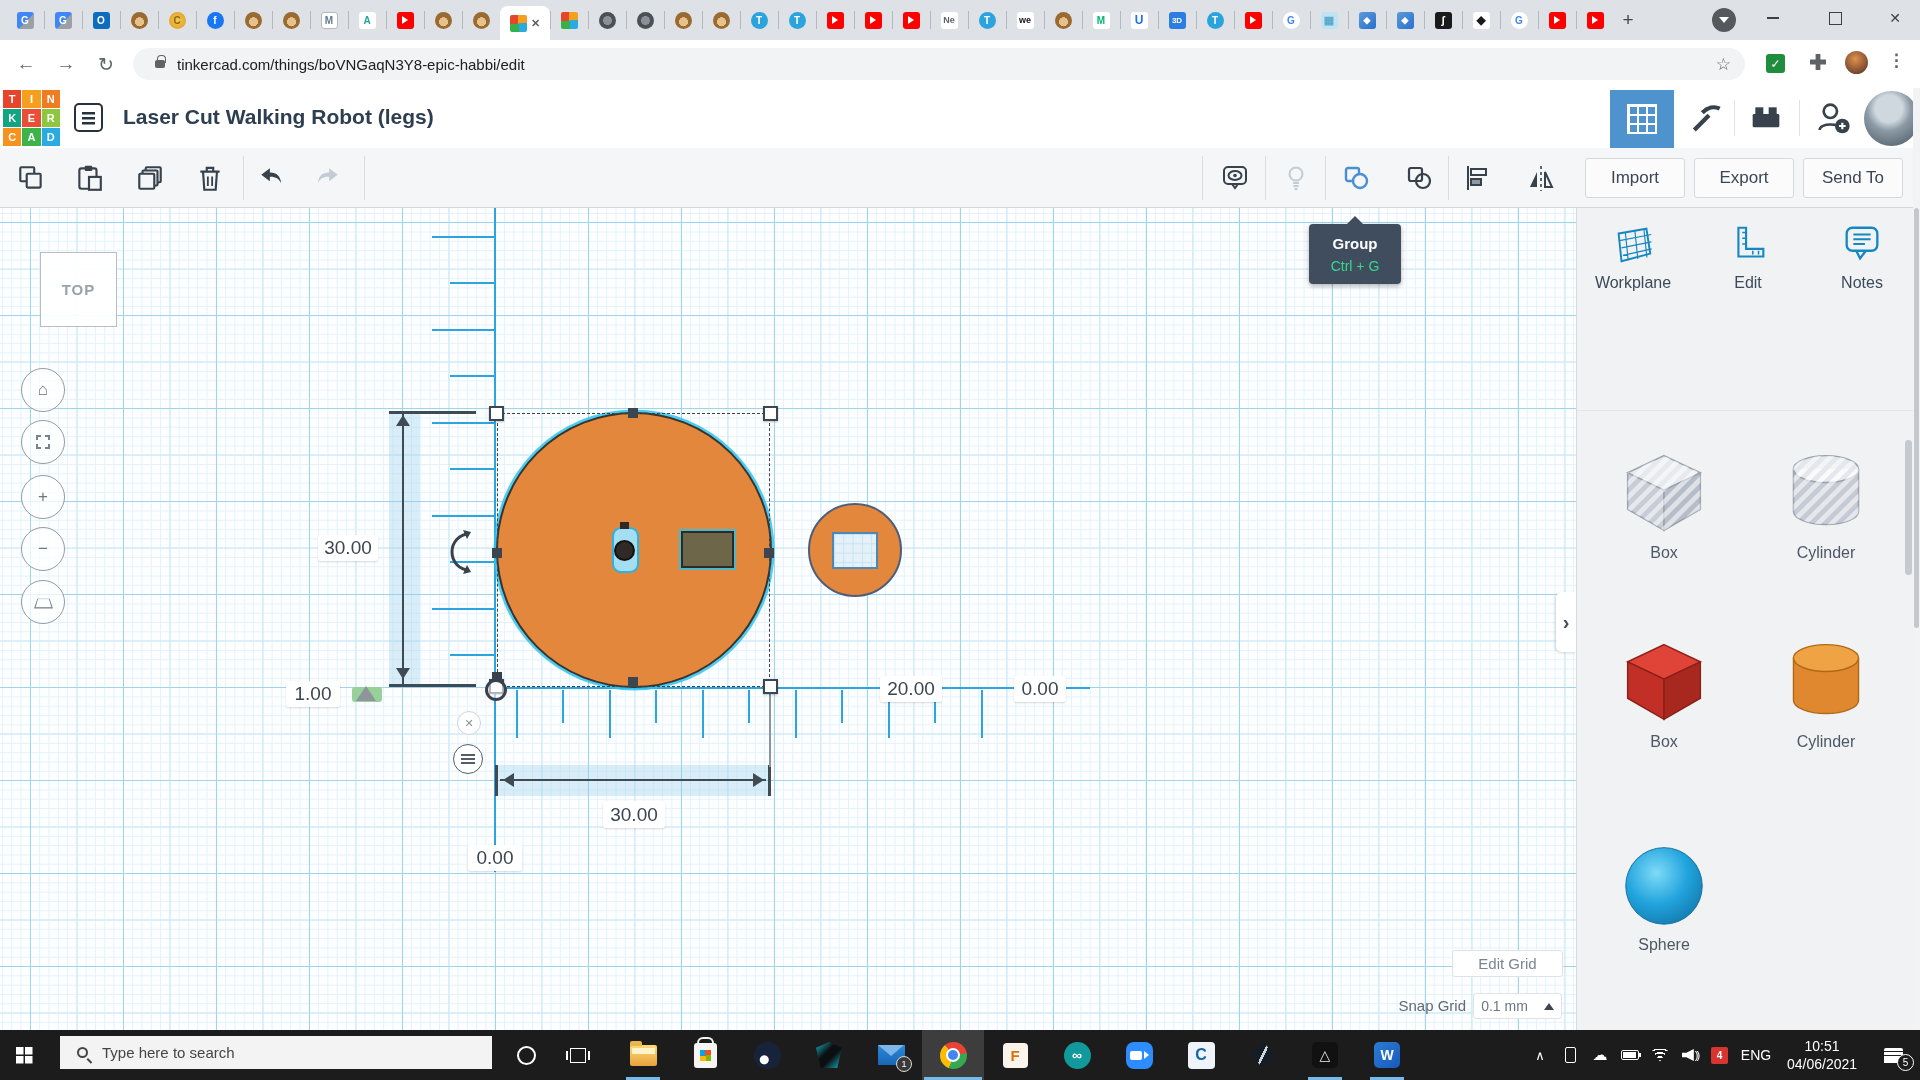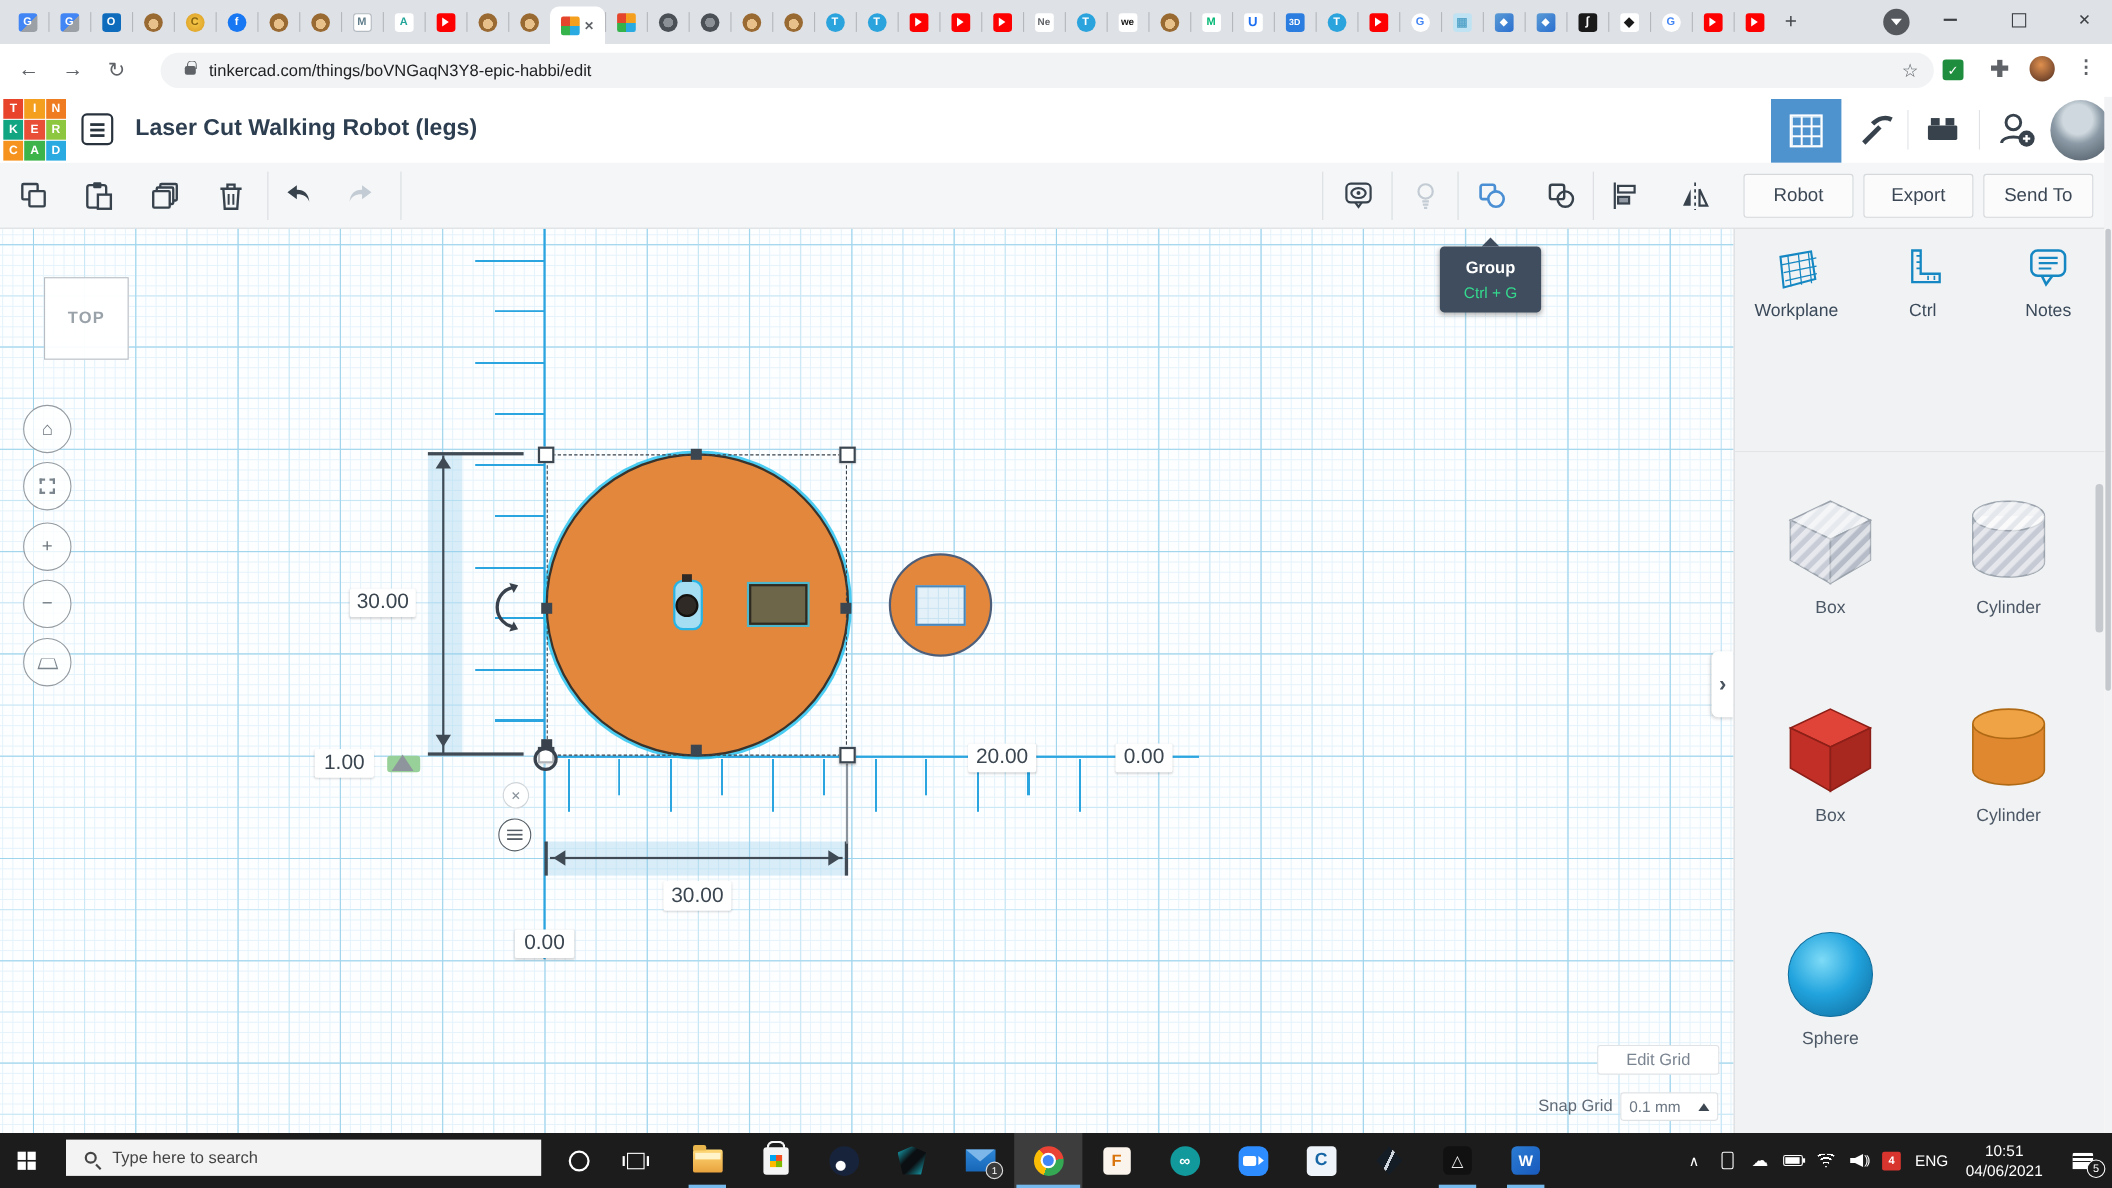--- a/index.html
+++ b/index.html
@@ -39,21 +39,21 @@
   #newtab{position:absolute;left:1616px;top:8px;width:24px;height:24px;color:#45494d;font-size:19px;display:flex;align-items:center;justify-content:center}
   #tabsearch{position:absolute;left:1712px;top:8px;width:24px;height:24px;border-radius:50%;background:#55595e;display:flex;align-items:center;justify-content:center}
   #tabsearch::after{content:"";border-left:5px solid transparent;border-right:5px solid transparent;border-top:6px solid #fff}
   .winbtn{position:absolute;top:0;width:46px;height:36px;display:flex;align-items:center;justify-content:center;color:#3c4043}
   #win-min::after{content:"";width:12px;height:2px;background:#3c4043}
   #win-max::after{content:"";width:11px;height:11px;border:1.5px solid #3c4043}
   #win-close::after{content:"✕";font-size:14px}
   
   #addressbar{position:absolute;left:0;top:40px;width:1920px;height:48px;background:#fff}
   .navic{position:absolute;top:10px;width:28px;height:28px;display:flex;align-items:center;justify-content:center;color:#5f6368;font-size:19px}
-  #omnibox{position:absolute;left:146px;top:8px;width:1612px;height:32px;background:#f1f3f4;border-radius:16px;display:flex;align-items:center}
+  #omnibox{position:absolute;left:133px;top:8px;width:1612px;height:32px;background:#f1f3f4;border-radius:16px;display:flex;align-items:center}
   .lock{width:10px;height:8px;background:#5f6368;border-radius:2px;position:relative;margin-left:22px}
   .lock::before{content:"";position:absolute;left:1.5px;top:-5px;width:7px;height:7px;border:1.5px solid #5f6368;border-bottom:none;border-radius:4px 4px 0 0}
   #url{margin-left:12px;font-size:15px;color:#202124}
   #star{position:absolute;right:14px;color:#5f6368;font-size:17px}
   .extic{position:absolute;top:14px}
   #ext-check{left:1766px;width:19px;height:19px;background:#1e8e3e;border-radius:3px;color:#fff;font-size:12px;display:flex;align-items:center;justify-content:center}
   #ext-puzzle{left:1810px;width:16px;height:16px;background:#5f6368;clip-path:polygon(35% 0,65% 0,65% 35%,100% 35%,100% 65%,65% 65%,65% 100%,35% 100%,35% 65%,0 65%,0 35%,35% 35%)}
   #avatar-sm{left:1845px;top:11px;width:23px;height:23px;border-radius:50%;background:radial-gradient(circle at 45% 35%,#e0904e,#7a4a2e 70%,#38231a)}
   #menu-dots{left:1888px;top:10px;color:#5f6368;font-size:17px;font-weight:700}
   
@@ -484,21 +484,21 @@
           <path d="M6 3v24"></path>
           <rect x="9" y="6" width="15" height="6" fill="none"></rect>
           <rect x="9" y="16" width="10" height="6" fill="#8f98a3"></rect>
         </g>
       </svg>
     <svg class="tbic" style="left:1526px" viewBox="0 0 30 30">
         <path d="M15 3v25" stroke="#37424d" stroke-width="1.6" stroke-dasharray="3 3"></path>
         <path d="M4 24h7V9z" fill="#37424d"></path>
         <path d="M26 24h-7V9z" fill="none" stroke="#37424d" stroke-width="2"></path>
       </svg>
-    <div class="tbtn" style="left:1585px">Robot</div>
+    <div class="tbtn" style="left:1585px">Import</div>
     <div class="tbtn" style="left:1694px">Export</div>
     <div class="tbtn" style="left:1803px">Send To</div>
   </div>
 
   <div id="canvas">
     <div id="viewcube">TOP</div>
 
     <div class="navbtn" style="top:160px">⌂</div>
     <div class="navbtn" style="top:212px">
         <span class="fitic"></span>
@@ -594,21 +594,21 @@
         </svg>
       <span class="tlabel">Workplane</span>
     </div>
     <div class="tool" style="left:123px">
       <svg width="46" height="46" viewBox="0 0 48 48">
           <g stroke="#1587c2" stroke-width="2.2" fill="none">
             <path d="M14 6h8v22h18v8H14z"></path>
             <path d="M18 11h4M18 17h4M18 23h4M29 30v4M35 30v4" stroke-width="1.6"></path>
           </g>
         </svg>
-      <span class="tlabel">Ctrl</span>
+      <span class="tlabel">Edit</span>
     </div>
     <div class="tool" style="left:237px">
       <svg width="46" height="46" viewBox="0 0 48 48">
           <g stroke="#1587c2" stroke-width="2.4" fill="none">
             <rect x="8" y="6" width="32" height="24" rx="6"></rect>
             <path d="M18 30l4 8 6-8"></path>
             <path d="M15 13h18M15 18h18M15 23h12" stroke-width="2"></path>
           </g>
         </svg>
       <span class="tlabel">Notes</span>

